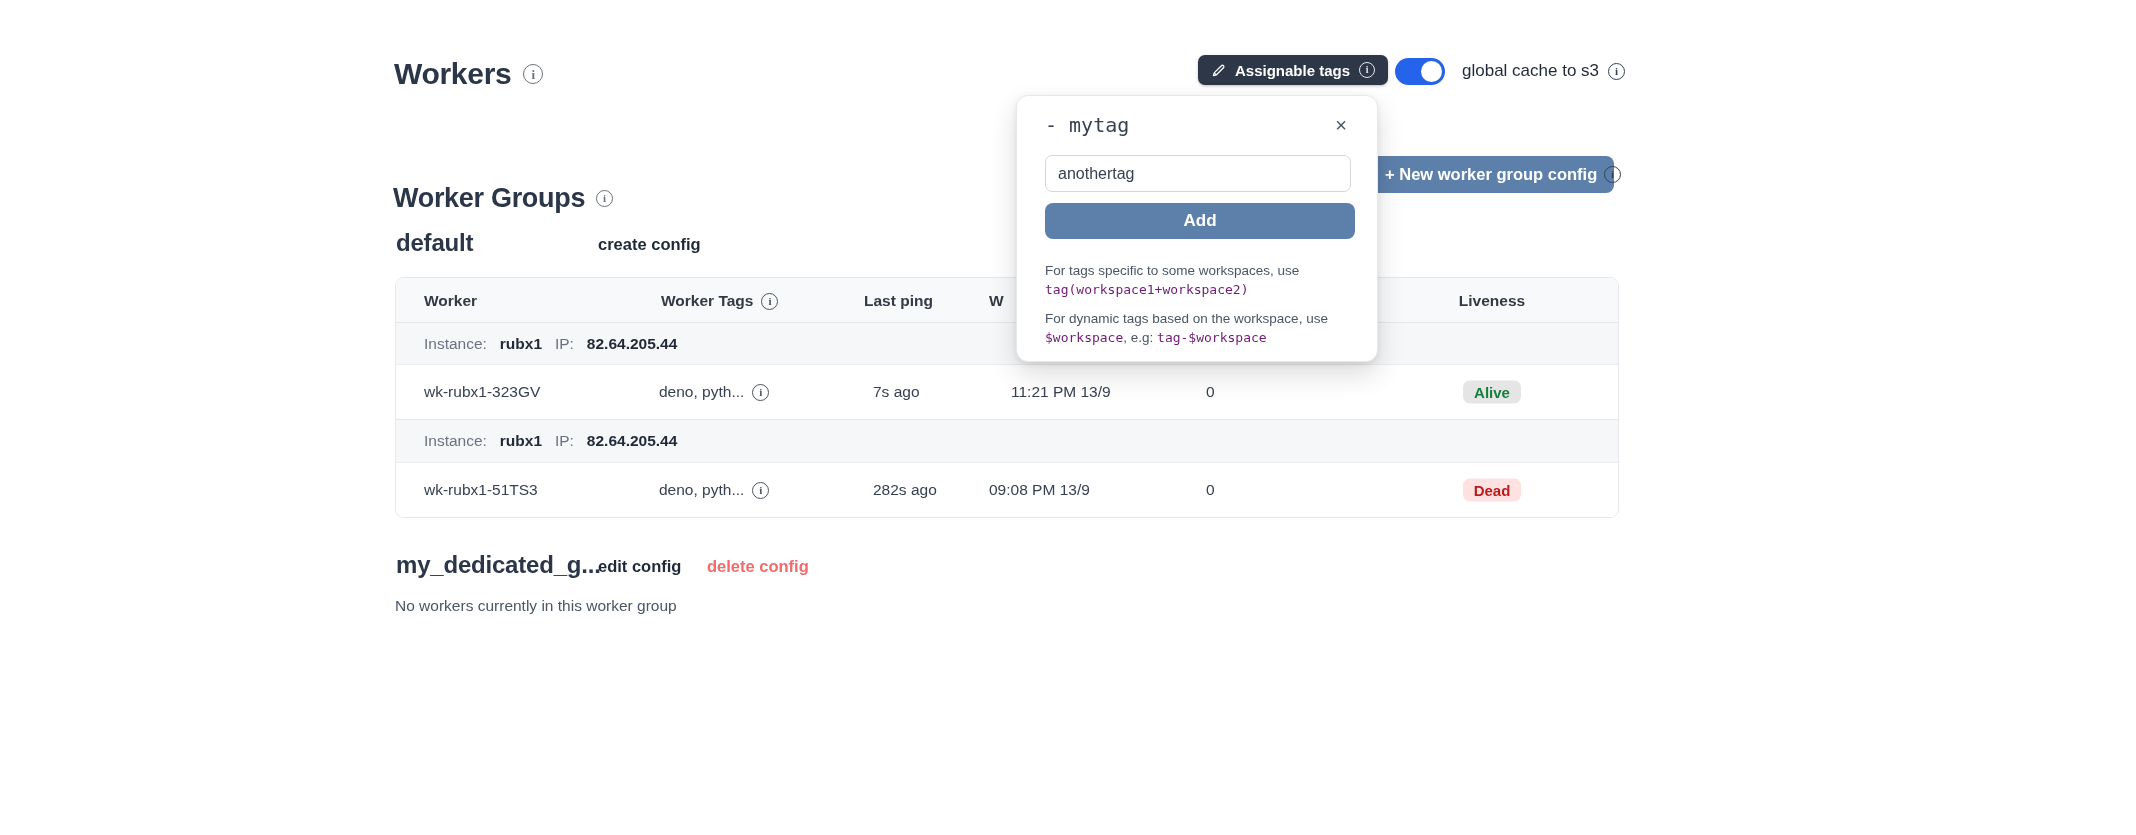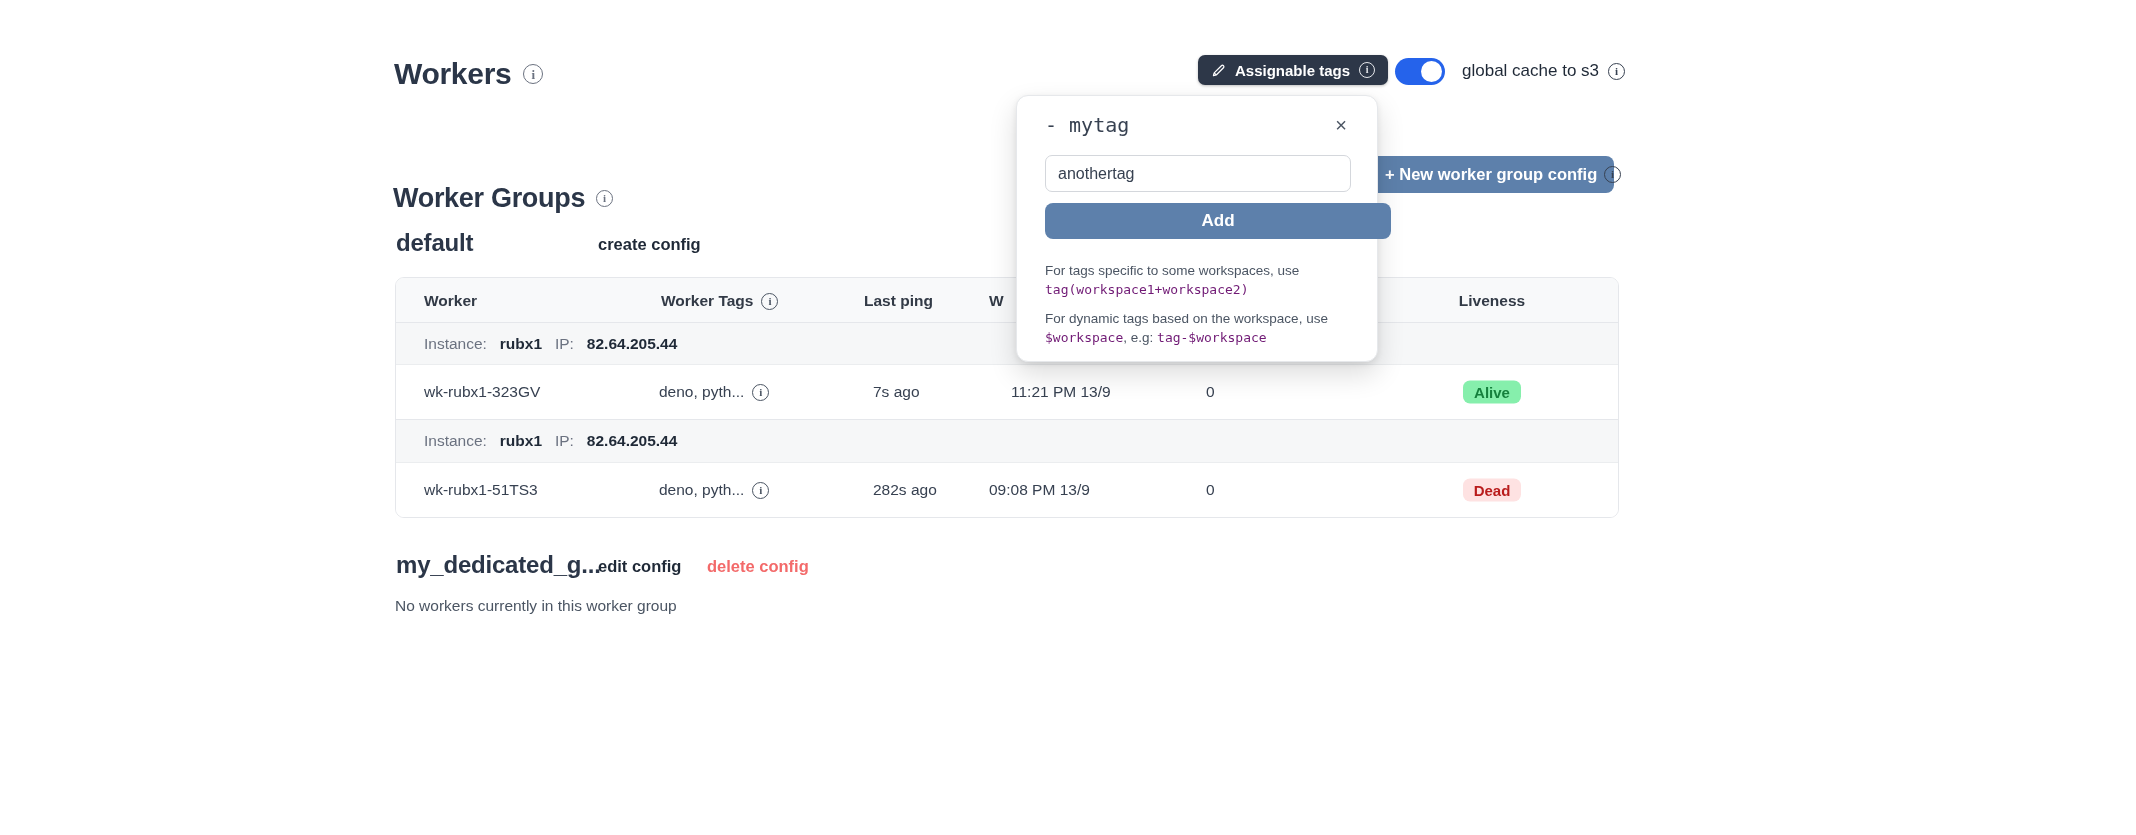--- a/index.html
+++ b/index.html
@@ -65,40 +65,40 @@
   .wrow1{ top:87px; height:55px; background:#fff; border-bottom:1px solid #e5e7eb; }
   .band2{ top:142px; height:43px; }
   .wrow2{ top:185px; height:54px; background:#fff; }
   .th{ position:absolute; top:14px; font-size:15.5px; font-weight:700; color:#323a46; }
   .td{ position:absolute; top:50%; transform:translateY(-50%); font-size:15.5px; color:#374151; white-space:nowrap; }
   .muted{ color:#6b7280; }
   .bold-dark{ font-weight:700; color:#1f2937; }
   .cell-flex{ display:flex; align-items:center; gap:8px; }
   .liveness-col{ left:1040px; width:112px; text-align:center; }
   .badge{ display:inline-block; padding:3px 11px; border-radius:7px; font-size:15px; font-weight:700; }
-  .badge.alive{ background:#86efac; color:#15803d; }
+  .badge.alive{ background:#e5e5e5; color:#15803d; }
   .badge.dead{ background:#fee2e2; color:#b91c1c; }
 
   
   .popup{
     position:absolute; left:1016px; top:95px; width:362px; height:267px;
     background:#fff; border:1px solid #e6e8eb; border-radius:12px;
     box-shadow:0 12px 28px rgba(0,0,0,.14), 0 2px 6px rgba(0,0,0,.08);
     z-index:50;
   }
   .mono{ font-family:"DejaVu Sans Mono", monospace; }
   .popup-tag-row{ position:absolute; left:28px; right:28px; top:17px; display:flex; align-items:center; justify-content:space-between; }
   .popup-tag{ font-family:"DejaVu Sans Mono", monospace; font-size:20px; color:#374151; white-space:pre; }
   .popup-close{ font-size:20px; color:#4b5563; line-height:1; cursor:pointer; background:none; border:none; padding:0 2px; font-family:"Liberation Sans",sans-serif; }
   .popup-input{
     position:absolute; left:28px; top:59px; width:306px; height:37px;
     border:1px solid #d4d7dc; border-radius:7px; padding:0 12px;
     font-family:"Liberation Sans", sans-serif; font-size:16px; color:#374151; outline:none;
   }
-  .popup-add{ position:absolute; left:28px; top:107px; width:346px; height:36px; font-size:17px; font-weight:700; }
+  .popup-add{ position:absolute; left:28px; top:107px; width:310px; height:36px; font-size:17px; font-weight:700; }
   .popup-help{ position:absolute; left:28px; width:308px; font-size:13.5px; line-height:19.5px; color:#4b5563; }
   .popup-help .mono{ font-size:13px; color:#701a75; }
   .help1{ top:151px; }
   .help2{ top:199px; }
 </style>
 </head>
 <body>
 
 <div id="app">
 

